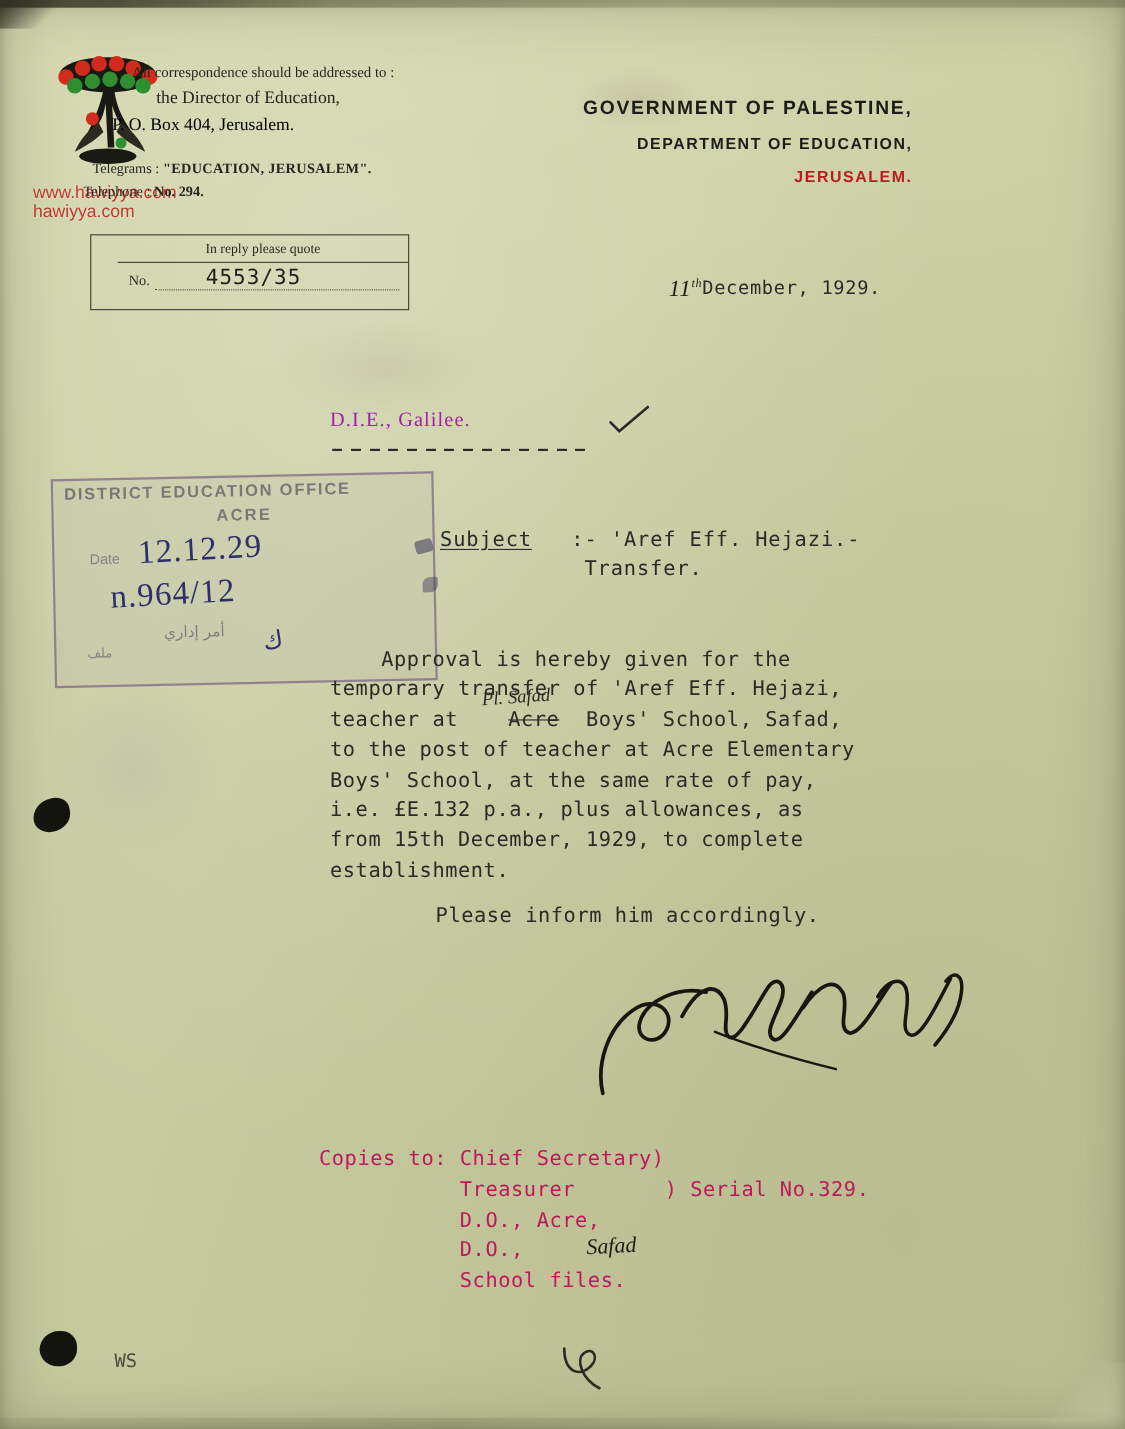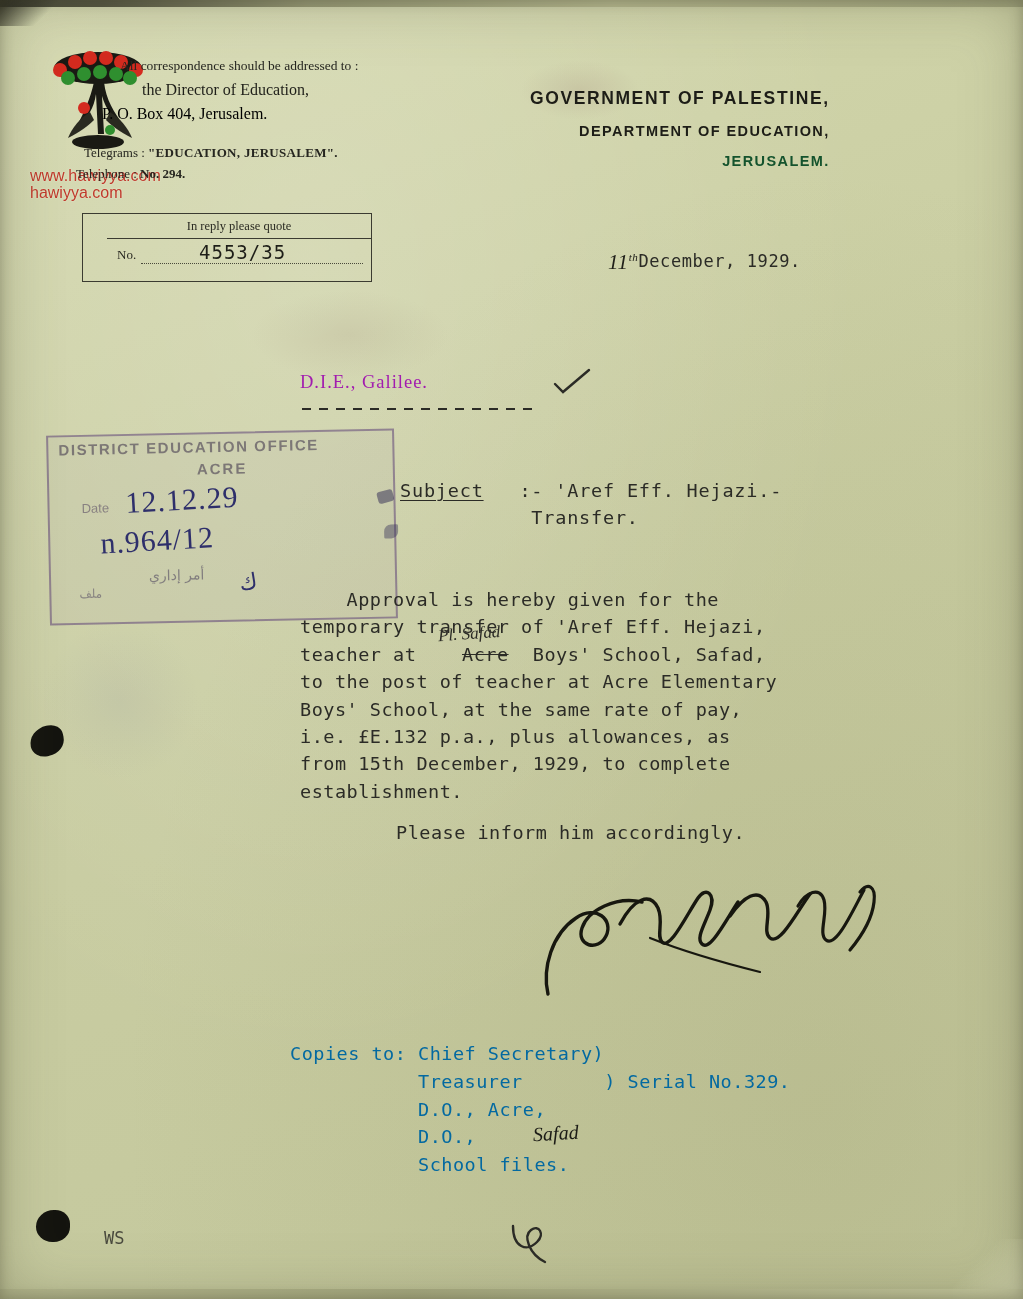--- a/index.html
+++ b/index.html
@@ -103,21 +103,21 @@
   }
   .quote-box .qrow {
     position: relative;
     padding: 8px 0 0 10px;
     font-family: "Liberation Serif", serif;
     font-size: 13px;
     color: #2a2a22;
   }
   .quote-box .qnum {
     position: absolute;
-    left: 92px; top: 2px;
+    left: 80px; top: 2px;
     font-family: "DejaVu Sans Mono", monospace;
     font-size: 19px;
     letter-spacing: 1px;
     color: #1e1e18;
   }
   .quote-box .dotline {
     position: absolute;
     left: 34px; right: 8px; top: 24px;
     border-bottom: 1px dotted #4a4a3c;
   }
@@ -142,21 +142,21 @@
     letter-spacing: 1.4px;
     color: #1d1d17;
     margin-top: 14px;
     margin-left: 22px;
   }
   .jeru {
     font-family: "Liberation Sans", sans-serif;
     font-weight: 700;
     font-size: 14.5px;
     letter-spacing: 1.4px;
-    color: #14532d;
+    color: #b91c1c;
     margin-top: 14px;
     margin-left: 110px;
   }
 
   
   .date-line {
     position: absolute;
     left: 608px; top: 248px;
     font-family: "DejaVu Sans Mono", monospace;
     font-size: 17px;
@@ -339,21 +339,21 @@
     border-bottom: 1.5px solid #2b2b26;
     padding-bottom: 2px;
   }
 
   
   .copies {
     position: absolute;
     left: 290px; top: 1040px;
     font-family: "DejaVu Sans Mono", monospace;
     font-size: 18.5px;
-    color: #0369a1;
+    color: #be185d;
     letter-spacing: .5px;
     line-height: 1.5;
     white-space: pre;
   }
   .safad-hand {
     position: absolute;
     left: 533px; top: 1122px;
     font-family: "Liberation Serif", serif;
     font-style: italic;
     font-size: 20px;

